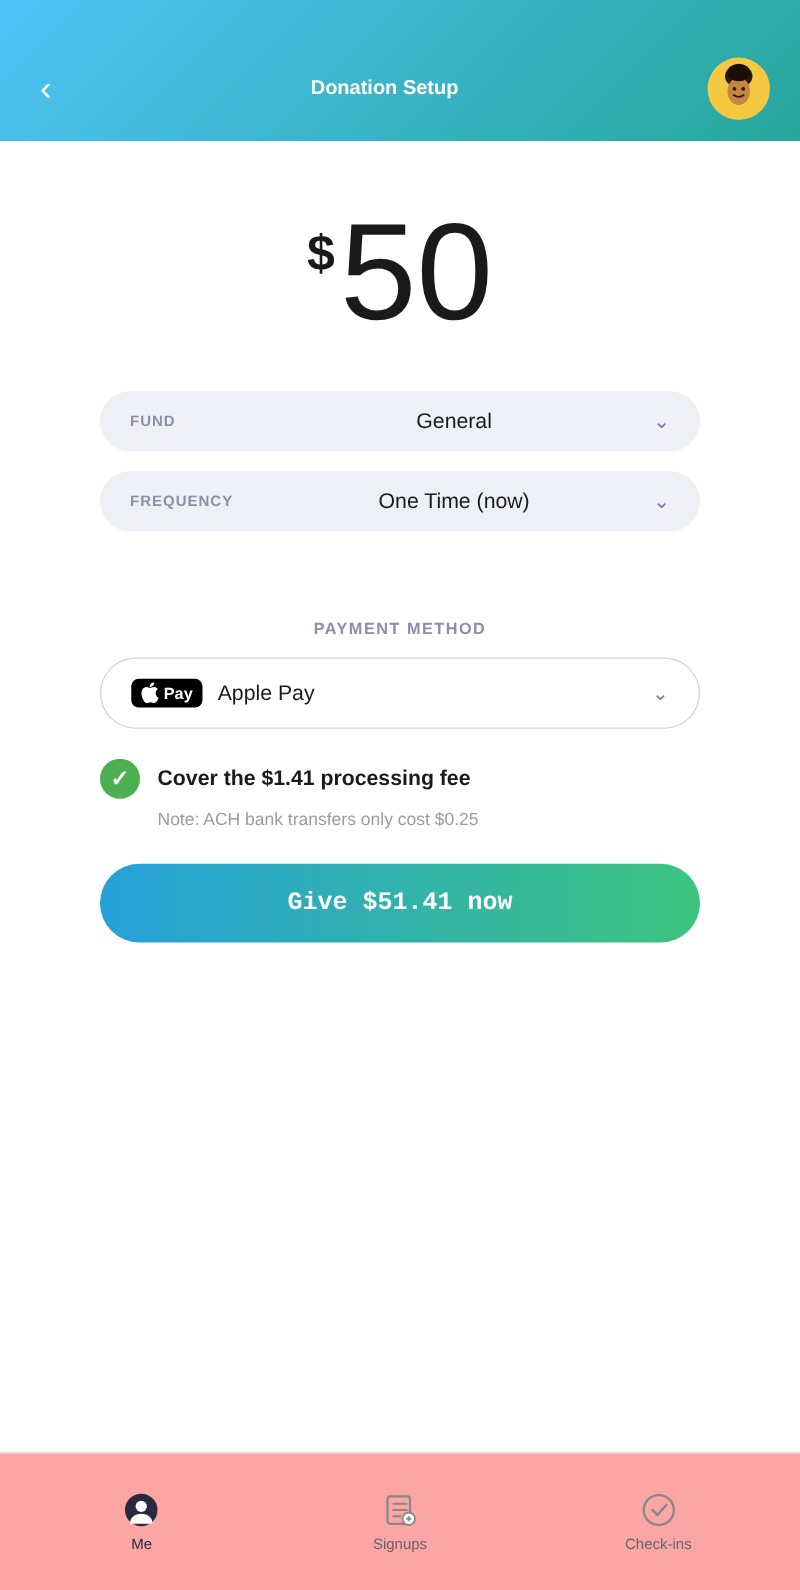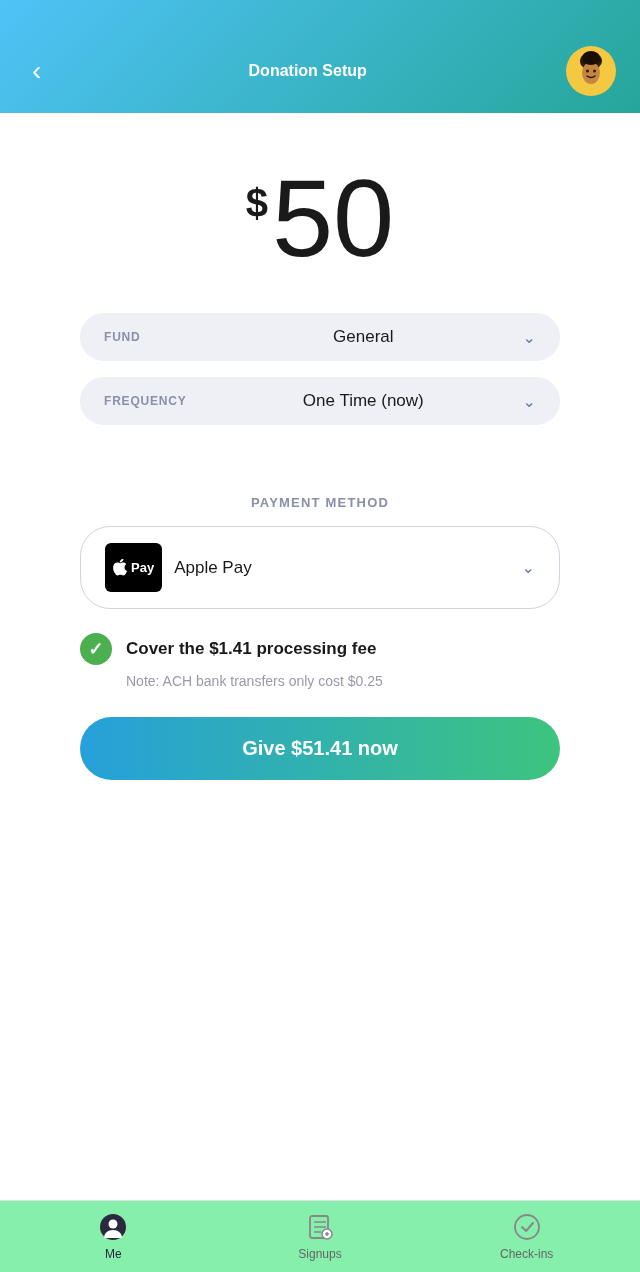--- a/index.html
+++ b/index.html
@@ -138,21 +138,21 @@
       display: flex;
       align-items: center;
       cursor: pointer;
       width: 100%;
       margin-bottom: 24px;
     }
     .apple-pay-badge {
       background: #000;
       color: #fff;
       border-radius: 6px;
-      padding: 16px 8px;
+      padding: 3px 8px;
       font-size: 13px;
       font-weight: 600;
       margin-right: 12px;
       display: flex;
       align-items: center;
       gap: 4px;
     }
     .apple-pay-text {
       flex: 1;
       font-size: 17px;
@@ -207,27 +207,28 @@
       padding: 20px;
       border-radius: 50px;
       background: linear-gradient(90deg, #26a0da 0%, #3dc47e 100%);
       border: none;
       color: white;
       font-size: 20px;
       font-weight: 600;
       cursor: pointer;
       text-align: center;
       margin-bottom: 32px;
+      font-family: Liberation Mono, monospace;
     }
 
     
     .bottom-nav {
-      background: #86efac;
+      background: #fca5a5;
       border-top: 1px solid #e0e0e0;
-      height: 72px;
+      height: 110px;
       display: flex;
       align-items: center;
       justify-content: space-around;
       padding: 0 10px;
       padding-bottom: 10px;
     }
     .nav-item {
       display: flex;
       flex-direction: column;
       align-items: center;

